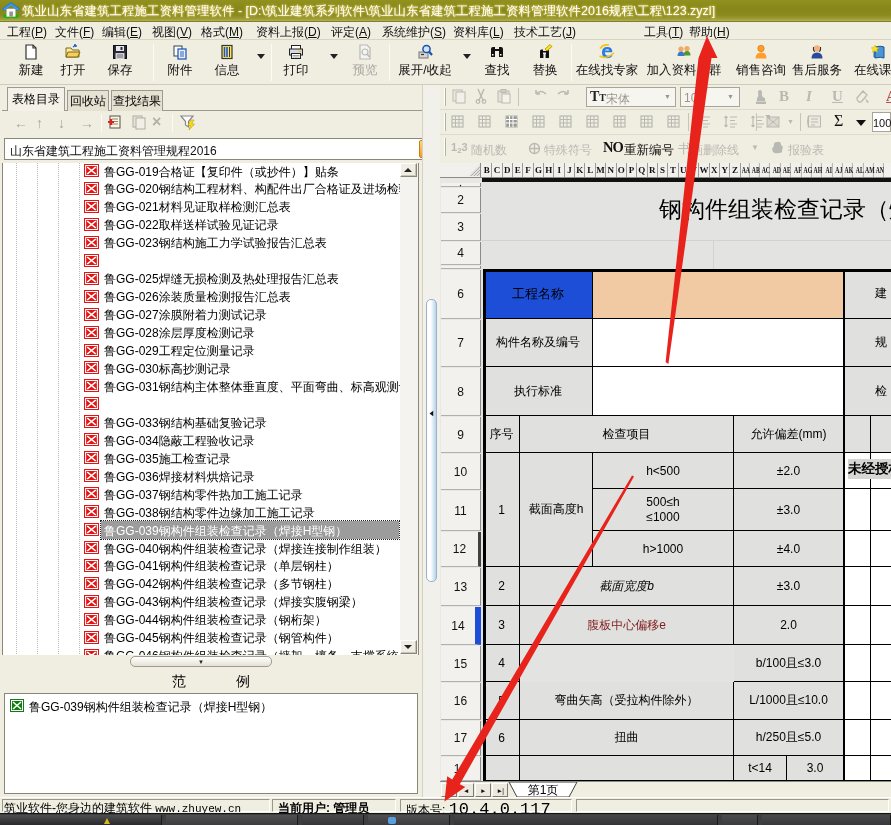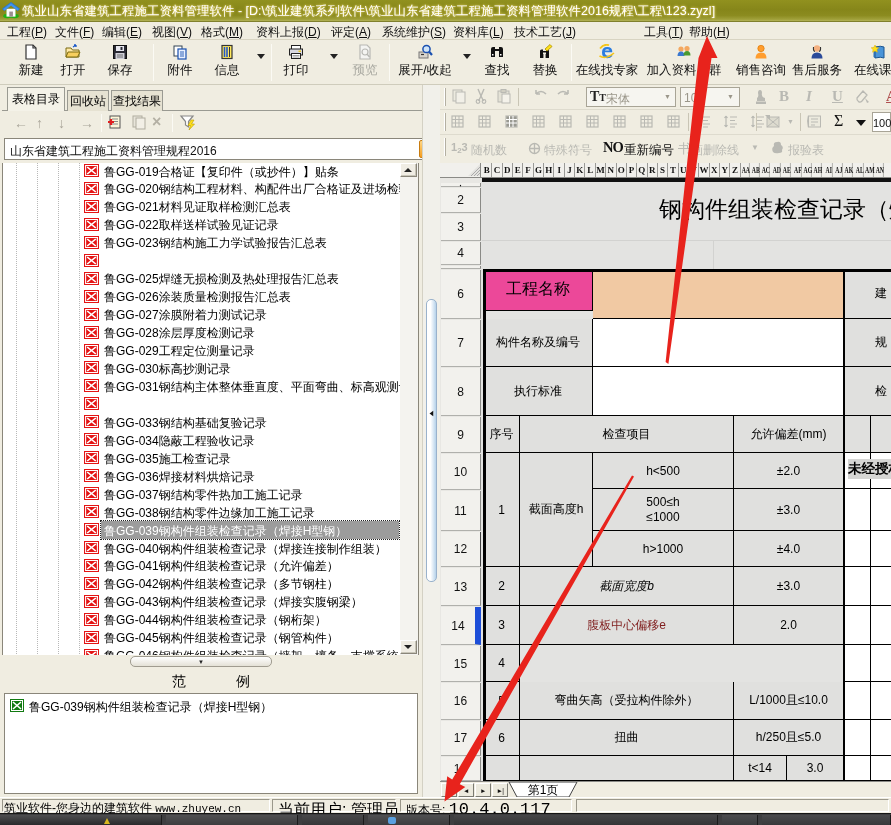--- a/index.html
+++ b/index.html
@@ -329,21 +329,21 @@
       <path d="M3 3 L11 10 M11 3 L3 10" stroke="#fff" stroke-width="1.6"></path>
       <path d="M9 1.5 L12.5 1.5 L12.5 5" fill="none" stroke="#fff" stroke-width="1"></path>
     </svg>
 <span class="ab" style="left:101px;top:377.5px;font-size:12px;color:#000;white-space:nowrap;">鲁GG-040钢构件组装检查记录（焊接连接制作组装）</span>
 <svg class="ab" width="15" height="13" viewBox="0 0 14 13" style="left:81px;top:395.9px;" preserveAspectRatio="none">
       <rect x="0" y="0" width="14" height="13" fill="#e41414"></rect>
       <rect x="1.5" y="1.5" width="11" height="10" fill="#e41414" stroke="#fff" stroke-width="1"></rect>
       <path d="M3 3 L11 10 M11 3 L3 10" stroke="#fff" stroke-width="1.6"></path>
       <path d="M9 1.5 L12.5 1.5 L12.5 5" fill="none" stroke="#fff" stroke-width="1"></path>
     </svg>
-<span class="ab" style="left:101px;top:395.4px;font-size:12px;color:#000;white-space:nowrap;">鲁GG-041钢构件组装检查记录（允许偏差）</span>
+<span class="ab" style="left:101px;top:395.4px;font-size:12px;color:#000;white-space:nowrap;">鲁GG-041钢构件组装检查记录（单层钢柱）</span>
 <svg class="ab" width="15" height="13" viewBox="0 0 14 13" style="left:81px;top:413.8px;" preserveAspectRatio="none">
       <rect x="0" y="0" width="14" height="13" fill="#e41414"></rect>
       <rect x="1.5" y="1.5" width="11" height="10" fill="#e41414" stroke="#fff" stroke-width="1"></rect>
       <path d="M3 3 L11 10 M11 3 L3 10" stroke="#fff" stroke-width="1.6"></path>
       <path d="M9 1.5 L12.5 1.5 L12.5 5" fill="none" stroke="#fff" stroke-width="1"></path>
     </svg>
 <span class="ab" style="left:101px;top:413.3px;font-size:12px;color:#000;white-space:nowrap;">鲁GG-042钢构件组装检查记录（多节钢柱）</span>
 <svg class="ab" width="15" height="13" viewBox="0 0 14 13" style="left:81px;top:431.8px;" preserveAspectRatio="none">
       <rect x="0" y="0" width="14" height="13" fill="#e41414"></rect>
       <rect x="1.5" y="1.5" width="11" height="10" fill="#e41414" stroke="#fff" stroke-width="1"></rect>
@@ -577,31 +577,31 @@
 <div class="ab ct" style="left:1px;top:25px;width:40px;height:25px;background:#f2f1ed;border-right:1px solid #8a8a86;border-bottom:1px solid #b0b0ac;font-size:12px;color:#111;">2</div>
 <div class="ab ct" style="left:1px;top:51px;width:40px;height:27px;background:#f2f1ed;border-right:1px solid #8a8a86;border-bottom:1px solid #b0b0ac;font-size:12px;color:#111;">3</div>
 <div class="ab ct" style="left:1px;top:79px;width:40px;height:23px;background:#f2f1ed;border-right:1px solid #8a8a86;border-bottom:1px solid #b0b0ac;font-size:12px;color:#111;">4</div>
 <div class="ab ct" style="left:1px;top:103px;width:40px;height:3px;background:#f2f1ed;border-right:1px solid #8a8a86;border-bottom:1px solid #b0b0ac;font-size:12px;color:#111;"></div>
 <div class="ab ct" style="left:1px;top:107px;width:40px;height:49px;background:#f2f1ed;border-right:1px solid #8a8a86;border-bottom:1px solid #b0b0ac;font-size:12px;color:#111;">6</div>
 <div class="ab ct" style="left:1px;top:157px;width:40px;height:47px;background:#f2f1ed;border-right:1px solid #8a8a86;border-bottom:1px solid #b0b0ac;font-size:12px;color:#111;">7</div>
 <div class="ab ct" style="left:1px;top:205px;width:40px;height:48px;background:#f2f1ed;border-right:1px solid #8a8a86;border-bottom:1px solid #b0b0ac;font-size:12px;color:#111;">8</div>
 <div class="ab ct" style="left:1px;top:254px;width:40px;height:36px;background:#f2f1ed;border-right:1px solid #8a8a86;border-bottom:1px solid #b0b0ac;font-size:12px;color:#111;">9</div>
 <div class="ab ct" style="left:1px;top:291px;width:40px;height:36px;background:#f2f1ed;border-right:1px solid #8a8a86;border-bottom:1px solid #b0b0ac;font-size:12px;color:#111;">10</div>
 <div class="ab ct" style="left:1px;top:328px;width:40px;height:40px;background:#f2f1ed;border-right:1px solid #8a8a86;border-bottom:1px solid #b0b0ac;font-size:12px;color:#111;">11</div>
-<div class="ab ct" style="left:1px;top:369px;width:40px;height:35px;background:#f2f1ed;border-right:1px solid #404040;border-bottom:1px solid #b0b0ac;font-size:12px;color:#111;">12</div>
+<div class="ab ct" style="left:1px;top:369px;width:40px;height:35px;background:#f2f1ed;border-right:3px solid #404040;border-bottom:1px solid #b0b0ac;font-size:12px;color:#111;">12</div>
 <div class="ab ct" style="left:1px;top:405px;width:40px;height:38px;background:#f2f1ed;border-right:1px solid #8a8a86;border-bottom:1px solid #b0b0ac;font-size:12px;color:#111;">13</div>
 <div class="ab ct" style="left:1px;top:444px;width:40px;height:38px;background:#f2f1ed;border-right:6px solid #1d4ed8;border-bottom:1px solid #b0b0ac;font-size:12px;color:#111;">14</div>
 <div class="ab ct" style="left:1px;top:483px;width:40px;height:36px;background:#f2f1ed;border-right:1px solid #8a8a86;border-bottom:1px solid #b0b0ac;font-size:12px;color:#111;">15</div>
 <div class="ab ct" style="left:1px;top:520px;width:40px;height:37px;background:#f2f1ed;border-right:1px solid #8a8a86;border-bottom:1px solid #b0b0ac;font-size:12px;color:#111;">16</div>
 <div class="ab ct" style="left:1px;top:558px;width:40px;height:35px;background:#f2f1ed;border-right:1px solid #8a8a86;border-bottom:1px solid #b0b0ac;font-size:12px;color:#111;">17</div>
 <div class="ab ct" style="left:1px;top:594px;width:40px;height:24px;background:#f2f1ed;border-right:1px solid #8a8a86;border-bottom:1px solid #b0b0ac;font-size:12px;color:#111;">18</div>
 <div class="ab" style="left:42px;top:77px;width:409px;height:1px;background:#d2d2d0;"></div>
 <div class="ab" style="left:273px;top:77px;width:1px;height:29px;background:#d2d2d0;"></div>
 <div class="ab" style="left:219px;top:31px;width:232px;height:28px;overflow:hidden;"><span style="font-size:23px;color:#000;white-space:nowrap;">钢构件组装检查记录（焊接H型钢）</span></div>
-<div class="ab ct" style="left:44px;top:106px;width:109px;height:42px;background:#ec4899;border-right:1px solid #000;border-bottom:1px solid #000;font-size:16px;color:#000;">工程名称</div>
+<div class="ab ct" style="left:44px;top:106px;width:109px;height:50px;background:#1d4ed8;border-right:1px solid #000;border-bottom:1px solid #000;font-size:13px;color:#000;">工程名称</div>
 <div class="ab ct" style="left:153px;top:106px;width:251px;height:50px;background:#f1c9a3;border-right:1px solid #000;border-bottom:1px solid #000;font-size:12px;color:#000;"></div>
 <div class="ab" style="left:404px;top:106px;width:47px;height:50px;background:#e0e0de;border-bottom:1px solid #000;font-size:12px;color:#000;padding-left:31px;display:flex;align-items:center;">建</div>
 <div class="ab ct" style="left:44px;top:156px;width:109px;height:48px;background:#e0e0de;border-right:1px solid #000;border-bottom:1px solid #000;font-size:12px;color:#000;">构件名称及编号</div>
 <div class="ab ct" style="left:153px;top:156px;width:251px;height:48px;background:#ffffff;border-right:1px solid #000;border-bottom:1px solid #000;font-size:12px;color:#000;"></div>
 <div class="ab" style="left:404px;top:156px;width:47px;height:48px;background:#e0e0de;border-bottom:1px solid #000;font-size:12px;color:#000;padding-left:31px;display:flex;align-items:center;">规</div>
 <div class="ab ct" style="left:44px;top:204px;width:109px;height:49px;background:#e0e0de;border-right:1px solid #000;border-bottom:1px solid #000;font-size:12px;color:#000;">执行标准</div>
 <div class="ab ct" style="left:153px;top:204px;width:251px;height:49px;background:#ffffff;border-right:1px solid #000;border-bottom:1px solid #000;font-size:12px;color:#000;"></div>
 <div class="ab" style="left:404px;top:204px;width:47px;height:49px;background:#e0e0de;border-bottom:1px solid #000;font-size:12px;color:#000;padding-left:31px;display:flex;align-items:center;">检</div>
 <div class="ab ct" style="left:44px;top:253px;width:36px;height:37px;background:#e0e0de;border-right:1px solid #000;border-bottom:1px solid #000;font-size:12px;color:#000;">序号</div>
 <div class="ab ct" style="left:80px;top:253px;width:214px;height:37px;background:#e0e0de;border-right:1px solid #000;border-bottom:1px solid #000;font-size:12px;color:#000;">检查项目</div>
@@ -616,20 +616,21 @@
 <div class="ab ct" style="left:294px;top:326px;width:110px;height:42px;background:#e0e0de;border-right:1px solid #000;border-bottom:1px solid #000;font-size:12px;color:#000;">±3.0</div>
 <div class="ab ct" style="left:153px;top:368px;width:141px;height:36px;background:#e0e0de;border-right:1px solid #000;border-bottom:1px solid #000;font-size:12px;color:#000;">h&gt;1000</div>
 <div class="ab ct" style="left:294px;top:368px;width:110px;height:36px;background:#e0e0de;border-right:1px solid #000;border-bottom:1px solid #000;font-size:12px;color:#000;">±4.0</div>
 <div class="ab ct" style="left:44px;top:404px;width:36px;height:39px;background:#e0e0de;border-right:1px solid #000;border-bottom:1px solid #000;font-size:12px;color:#000;">2</div>
 <div class="ab ct" style="left:80px;top:404px;width:214px;height:39px;background:#e0e0de;border-right:1px solid #000;border-bottom:1px solid #000;font-size:12px;color:#000;font-style:italic;">截面宽度b</div>
 <div class="ab ct" style="left:294px;top:404px;width:110px;height:39px;background:#e0e0de;border-right:1px solid #000;border-bottom:1px solid #000;font-size:12px;color:#000;">±3.0</div>
 <div class="ab ct" style="left:44px;top:443px;width:36px;height:39px;background:#e0e0de;border-right:1px solid #000;border-bottom:1px solid #000;font-size:12px;color:#000;">3</div>
 <div class="ab ct" style="left:80px;top:443px;width:214px;height:39px;background:#e0e0de;border-right:1px solid #000;border-bottom:1px solid #000;font-size:12px;color:#7f1d1d;">腹板中心偏移e</div>
 <div class="ab ct" style="left:294px;top:443px;width:110px;height:39px;background:#e0e0de;border-right:1px solid #000;border-bottom:1px solid #000;font-size:12px;color:#000;">2.0</div>
 <div class="ab ct" style="left:44px;top:482px;width:36px;height:37px;background:#e0e0de;border-right:1px solid #000;border-bottom:1px solid #000;font-size:12px;color:#000;">4</div>
+<div class="ab ct" style="left:294px;top:482px;width:110px;height:37px;background:#e0e0de;border-right:1px solid #000;border-bottom:1px solid #000;font-size:12px;color:#000;">b/100且≤3.0</div>
 <div class="ab ct" style="left:44px;top:519px;width:36px;height:38px;background:#e0e0de;border-right:1px solid #000;border-bottom:1px solid #000;font-size:12px;color:#000;">5</div>
 <div class="ab ct" style="left:80px;top:519px;width:214px;height:38px;background:#e0e0de;border-right:1px solid #000;border-bottom:1px solid #000;font-size:12px;color:#000;">弯曲矢高（受拉构件除外）</div>
 <div class="ab ct" style="left:294px;top:519px;width:110px;height:38px;background:#e0e0de;border-right:1px solid #000;border-bottom:1px solid #000;font-size:12px;color:#000;">L/1000且≤10.0</div>
 <div class="ab ct" style="left:44px;top:557px;width:36px;height:36px;background:#e0e0de;border-right:1px solid #000;border-bottom:1px solid #000;font-size:12px;color:#000;">6</div>
 <div class="ab ct" style="left:80px;top:557px;width:214px;height:36px;background:#e0e0de;border-right:1px solid #000;border-bottom:1px solid #000;font-size:12px;color:#000;">扭曲</div>
 <div class="ab ct" style="left:294px;top:557px;width:110px;height:36px;background:#e0e0de;border-right:1px solid #000;border-bottom:1px solid #000;font-size:12px;color:#000;">h/250且≤5.0</div>
 <div class="ab ct" style="left:44px;top:593px;width:36px;height:25px;background:#e0e0de;border-right:1px solid #000;border-bottom:1px solid #000;font-size:12px;color:#000;"></div>
 <div class="ab ct" style="left:80px;top:593px;width:214px;height:25px;background:#e0e0de;border-right:1px solid #000;border-bottom:1px solid #000;font-size:12px;color:#000;"></div>
 <div class="ab ct" style="left:294px;top:593px;width:53px;height:25px;background:#e0e0de;border-right:1px solid #000;border-bottom:1px solid #000;font-size:12px;color:#000;">t&lt;14</div>
 <div class="ab ct" style="left:347px;top:593px;width:57px;height:25px;background:#e0e0de;border-right:1px solid #000;border-bottom:1px solid #000;font-size:12px;color:#000;">3.0</div>
@@ -665,21 +666,21 @@
       <polygon points="1,0 69,0 61,15 9,15" fill="#fff" stroke="#444" stroke-width="1"></polygon>
       <text x="35" y="12" text-anchor="middle" font-size="12" fill="#000" font-family="Liberation Sans">第1页</text>
     </svg>
 </div>
 <div class="ab" style="left:0;top:797px;width:891px;height:16px;background:#f0ede1;border-top:1px solid #fff;">
 <div class="ab" style="left:2px;top:1px;width:268px;height:13px;border:1px solid #9a978a;border-bottom-color:#fff;border-right-color:#fff;"></div>
 <div class="ab" style="left:272px;top:1px;width:124px;height:13px;border:1px solid #9a978a;border-bottom-color:#fff;border-right-color:#fff;"></div>
 <div class="ab" style="left:400px;top:1px;width:172px;height:13px;border:1px solid #9a978a;border-bottom-color:#fff;border-right-color:#fff;"></div>
 <div class="ab" style="left:576px;top:1px;width:313px;height:13px;border:1px solid #9a978a;border-bottom-color:#fff;border-right-color:#fff;"></div>
 <span class="ab" style="left:4px;top:1.5px;font-size:12px;color:#000;white-space:nowrap;">筑业软件-您身边的建筑软件 <span style="font-family:'Liberation Mono',monospace;font-size:11px;">www.zhuyew.cn</span></span>
-<span class="ab" style="left:278px;top:1.5px;font-size:16px;color:#000;white-space:nowrap;">当前用户: 管理员</span>
+<span class="ab" style="left:278px;top:1.5px;font-size:12px;color:#000;white-space:nowrap;font-weight:bold;">当前用户: 管理员</span>
 <span class="ab" style="left:406px;top:1.5px;font-size:12px;color:#000;white-space:nowrap;">版本号: <span style="font-family:'Liberation Mono',monospace;font-size:17px;">10.4.0.117</span></span>
 </div>
 <div class="ab" style="left:0;top:813px;width:891px;height:12px;background:#3e3e40;border-top:1px solid #151515;">
 <div class="ab" style="left:0px;top:1px;width:162px;height:11px;background:linear-gradient(#4e4e50,#262628);border-right:1px solid #1a1a1a;"></div>
 <div class="ab" style="left:166px;top:1px;width:132px;height:11px;background:linear-gradient(#505052,#3a3a3c);border-right:1px solid #1a1a1a;"></div>
 <div class="ab" style="left:302px;top:1px;width:62px;height:11px;background:linear-gradient(#48484a,#343436);border-right:1px solid #1a1a1a;"></div>
 <div class="ab" style="left:368px;top:1px;width:82px;height:11px;background:linear-gradient(#505052,#3a3a3c);border-right:1px solid #1a1a1a;"></div>
 <div class="ab" style="left:454px;top:1px;width:264px;height:11px;background:linear-gradient(#464648,#323234);border-right:1px solid #1a1a1a;"></div>
 <div class="ab" style="left:722px;top:1px;width:36px;height:11px;background:linear-gradient(#4c4c4e,#383a3c);border-right:1px solid #1a1a1a;"></div>
 <div class="ab" style="left:762px;top:1px;width:129px;height:11px;background:linear-gradient(#4a4a4c,#363638);border-right:1px solid #1a1a1a;"></div>

